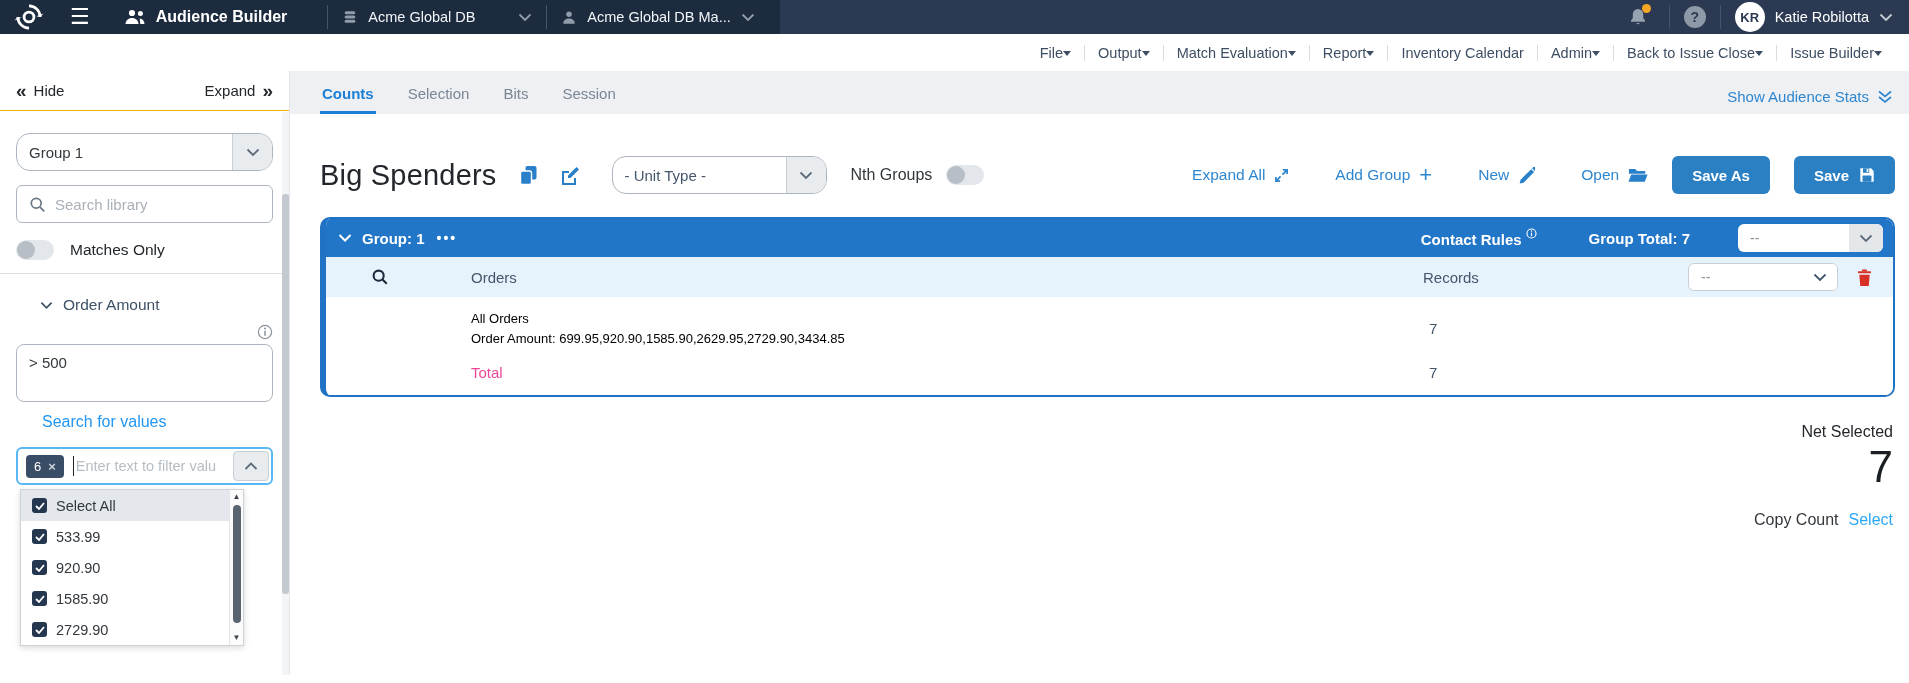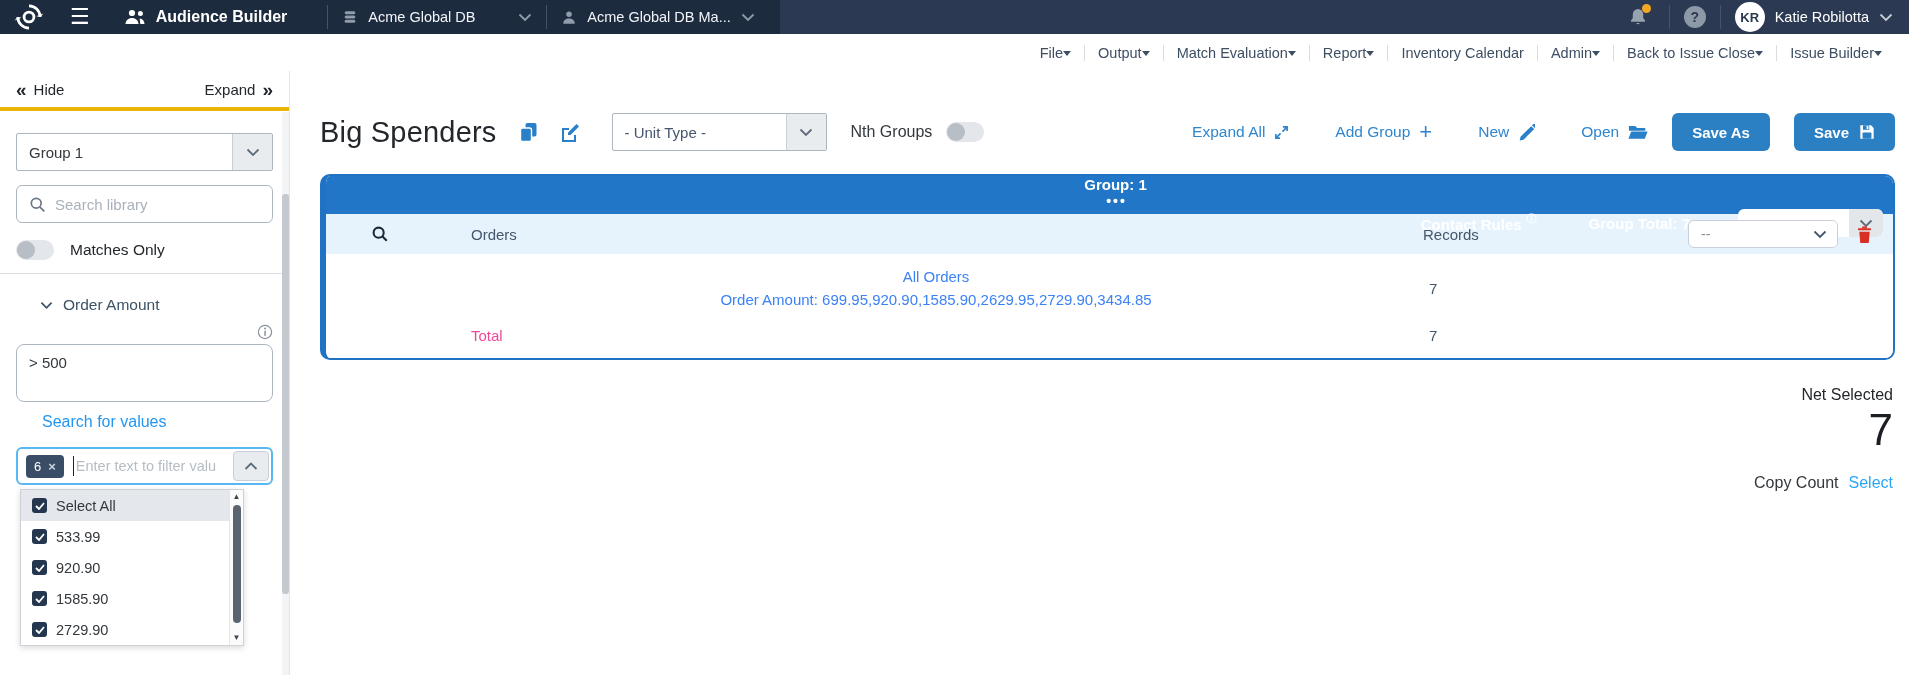--- a/index.html
+++ b/index.html
@@ -36,27 +36,27 @@
   .menu-sep { width:1px; height:16px; background:#d9dde2; }
   .caret-down { width:0; height:0; border-left:4.5px solid transparent; border-right:4.5px solid transparent;
     border-top:5px solid #3e4e63; margin-top:2px; }
 
   
   .body-wrap { display:flex; height:604px; }
 
   
   .sidebar { width:290px; border-right:1px solid #e2e5e9; position:relative; background:#fff; flex-shrink:0; }
   .sb-top { height:40px; display:flex; align-items:center; justify-content:space-between; padding:0 16px;
-    border-bottom:4px solid #eab308; }
+    border-bottom:1px solid #eab308; }
   .sb-link { display:flex; align-items:center; gap:7px; font-size:15px; color:#23272b; cursor:pointer; }
   .dbl-chev { font-size:19px; font-weight:bold; color:#23272b; line-height:1; }
   .dbl-chev.left::before { content:"\00AB"; }
   .dbl-chev.right::before { content:"\00BB"; }
   .sb-content { padding:0 16px; }
-  .select-box { height:38px; border:1px solid #adb6bf; border-radius:2px; background:#fff; display:flex;
+  .select-box { height:38px; border:1px solid #adb6bf; border-radius:14px; background:#fff; display:flex;
     align-items:center; overflow:hidden; cursor:pointer; }
   .select-box .val { flex:1; padding-left:12px; font-size:15px; color:#33383d; white-space:nowrap; }
   .chev-btn { width:40px; align-self:stretch; background:#e9ecef; border-left:1px solid #c9cfd6;
     display:flex; align-items:center; justify-content:center; }
   .sb-group-select { margin-top:22px; }
   .search-input { margin-top:14px; height:38px; border:1px solid #adb6bf; border-radius:6px; display:flex;
     align-items:center; padding:0 12px; gap:9px; }
   .search-input input { border:none; outline:none; flex:1; font-size:15px; font-family:inherit; color:#33383d; }
   .search-input input::placeholder { color:#a9b1ba; }
   .toggle-row { margin-top:17px; display:flex; align-items:center; gap:16px; }
@@ -115,21 +115,21 @@
   .nth-label { margin-left:24px; font-size:16px; color:#33383d; }
   .title-row .toggle { margin-left:14px; }
   .action-links { margin-left:auto; display:flex; align-items:center; }
   .act-link { display:flex; align-items:center; gap:9px; color:#2e86cf; font-size:15.5px; cursor:pointer; margin-left:46px; white-space:nowrap; }
   .plus-glyph::before { content:"+"; font-size:22px; font-weight:500; line-height:1; }
   .btn { margin-left:24px; background:#2b7fc3; color:#fff; font-size:15px; font-weight:bold; border:none;
     border-radius:6px; height:38px; padding:0 20px; display:flex; align-items:center; gap:10px; cursor:pointer; font-family:inherit; }
 
   
   .group-panel { margin-top:23px; border:2px solid #1f72c4; border-left-width:6px; border-radius:10px; overflow:hidden; }
-  .group-header { height:38px; background:#2176c7; display:flex; align-items:center; padding:0 10px 0 12px; color:#fff;flex-direction:column; }
+  .group-header { height:38px; background:#2176c7; display:flex; align-items:center; padding:0 10px 0 12px; color:#fff; }
   .grp-title { font-size:15px; font-weight:bold; margin-left:10px; }
   .dots { margin-left:12px; letter-spacing:2px; font-weight:bold; font-size:14px; cursor:pointer; }
   .dots::before { content:"\2022\2022\2022"; }
   .grp-right { margin-left:auto; display:flex; align-items:center; }
   .grp-bold { font-size:15px; font-weight:bold; white-space:nowrap; }
   .sup-info { margin-left:4px; vertical-align:6px; display:inline-flex; }
   .grp-select { width:145px; height:28px; margin-left:48px; border:none; border-radius:6px; }
   .grp-select .val { color:#8a8f98; font-size:14px; }
   .grp-select .chev-btn { width:34px; background:#e4e7ea; border-left:none; border-radius:0 6px 6px 0; }
 
@@ -137,21 +137,21 @@
   .t-head { background:#e7f3fc; height:40px; align-items:center; }
   .t-head .th { font-size:15px; color:#44566c; }
   .search-cell { display:flex; align-items:center; padding-left:45px; color:#1b2a3a; }
   .rec-col { display:flex; align-items:center; padding:0 20px 0 22px; }
   .rec-col .tbl-select { margin-left:auto; width:150px; height:28px; }
   .tbl-select .val { color:#8a8f98; font-size:14px; }
   .tbl-select .chev-btn { width:34px; background:#fff; border-left:none; }
   .tbl-select { border:1px solid #c9cfd6; border-radius:6px; }
   .trash { margin-left:18px; cursor:pointer; display:flex; }
   .t-row { background:#fff; padding:12px 0 6px 0; align-items:center; }
-  .t-row .desc { font-size:15px; color:#3b82f6; line-height:1.5;text-align:center; }
+  .t-row .desc { font-size:13px; color:#000000; line-height:1.5; }
   .t-row .rec-val { font-size:15px; color:#44566c; padding-left:28px; }
   .t-total { background:#fff; padding:10px 0 14px 0; align-items:center; }
   .t-total .desc { font-size:15px; color:#ec4899; }
   .t-total .rec-val { font-size:15px; color:#44566c; padding-left:28px; }
 
   
   .summary { margin-top:26px; display:flex; flex-direction:column; align-items:flex-end; padding-right:2px; }
   .net-label { font-size:16px; color:#23272b; }
   .net-value { font-size:44px; color:#1b1f23; margin-top:4px; line-height:1; }
   .copy-row { margin-top:22px; display:flex; align-items:center; gap:10px; }
@@ -380,20 +380,33 @@
         <span class="dd-track-fill"></span>
         <span class="dd-arrow down"></span>
       </div>
     </div>
     <div class="sb-scrollbar">
       <span class="sb-thumb"></span>
     </div>
   </div>
 
   <div class="main">
+    <div class="tabbar">
+      <div class="tab active">Counts</div>
+      <div class="tab">Selection</div>
+      <div class="tab">Bits</div>
+      <div class="tab">Session</div>
+      <div class="stats-link">
+        <span>Show Audience Stats</span>
+        <svg width="16" height="14" viewBox="0 0 16 14">
+          <polyline points="2,1.5 8,6.5 14,1.5" fill="none" stroke="#2e86cf" stroke-width="1.7"></polyline>
+          <polyline points="2,7 8,12 14,7" fill="none" stroke="#2e86cf" stroke-width="1.7"></polyline>
+        </svg>
+      </div>
+    </div>
 
     <div class="content">
 
       <div class="title-row">
         <span class="page-title">Big Spenders</span>
         <span class="title-icon">
           <svg width="19" height="21" viewBox="0 0 19 21">
             <rect x="6.5" y="1" width="11" height="13.5" rx="2" fill="#2980c9"></rect>
             <rect x="1.5" y="6" width="11" height="13.5" rx="2" fill="#2980c9" stroke="#fff" stroke-width="1.4"></rect>
           </svg>

